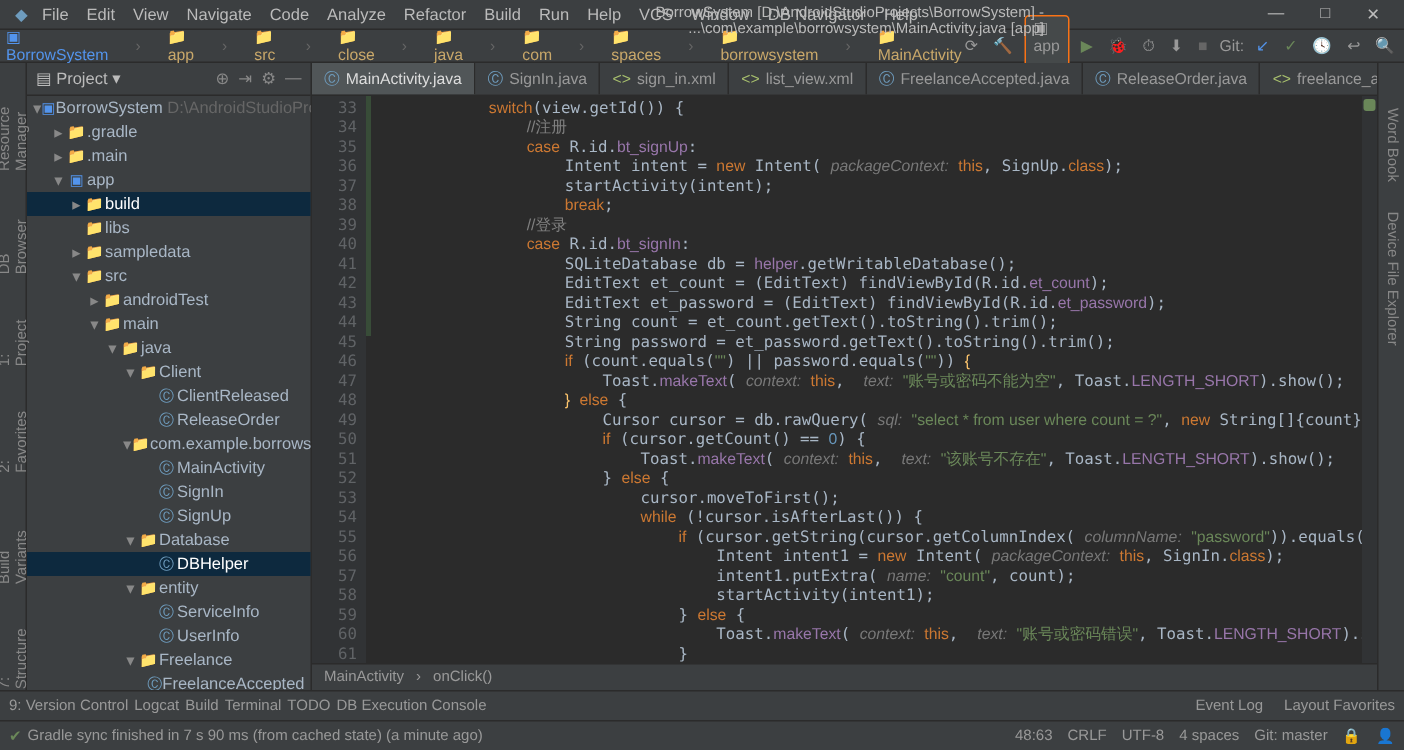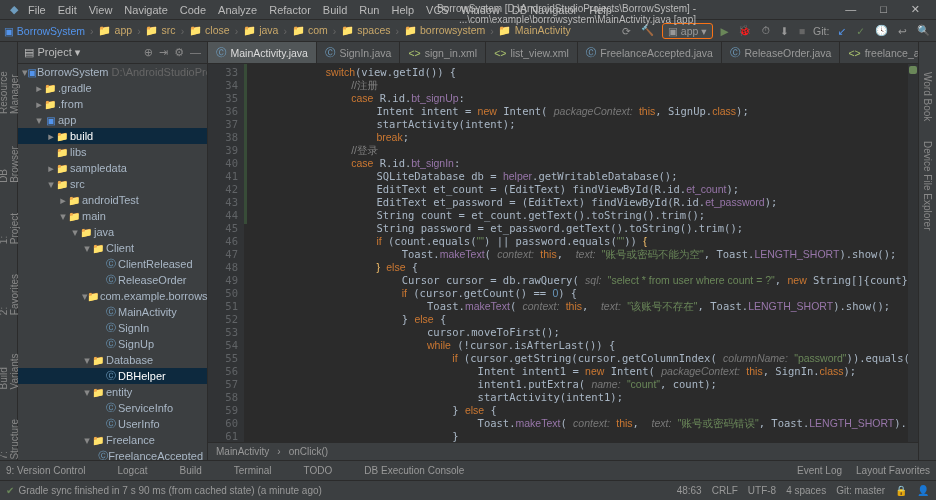--- a/index.html
+++ b/index.html
@@ -3,21 +3,21 @@
 <meta charset="utf-8">
 <style>
 * { margin: 0; padding: 0; box-sizing: border-box; font-family: "Segoe UI", Arial, sans-serif; }
 body { width: 936px; height: 500px; background: #2b2b2b; color: #a9b7c6; font-size: 11px; overflow: hidden; position: relative; }
 .menubar { height: 20px; background: #3c3f41; display: flex; align-items: center; padding: 0 4px; border-bottom: 1px solid #2b2b2b; }
 .menubar .logo { width: 14px; height: 14px; color: #6e9cbe; margin-right:4px;}
 .menubar span { padding: 0 6px; color: #bbb; cursor: pointer; }
 .menubar .wctl { margin-left: auto; display: flex; gap: 12px; padding-right: 6px; color:#999;}
 .titlebar { font-size: 10px; color: #888; position:absolute; top:3px; left:50%; transform:translateX(-50%);text-align:right;}
 .navbar { height: 22px; background: #3c3f41; display: flex; align-items: center; padding: 0 4px; border-bottom: 1px solid #2b2b2b; font-size: 10.5px;}
-.navbar .crumb { color:#999; display:flex; align-items:center; gap:3px;}
+.navbar .crumb { color:#999; display:flex; align-items:center; gap:16px;}
 .navbar .crumb .sep { color:#666; margin: 0 2px;}
 .navbar .right { margin-left:auto; display:flex; align-items:center; gap:6px; color:#999;}
 .navbar .right .icbtn{ padding:0 2px;}
 .navbar .fld{color:#c9a86a;}
 .navbar .app-drop{ border:1px solid #f97316; padding:1px 5px; border-radius:3px; background:#45494a;}
 .main { display:flex; height: 418px; }
 .left-rail { width:18px; background:#3c3f41; border-right:1px solid #2b2b2b; display:flex; flex-direction:column; align-items:center; gap:30px; padding-top:10px; color:#888;}
 .left-rail .v { writing-mode: vertical-rl; transform: rotate(180deg); font-size:10px; cursor:pointer;}
 .right-rail { width:18px; background:#3c3f41; border-left:1px solid #2b2b2b; display:flex; flex-direction:column; align-items:center; gap:20px; padding-top:30px;}
 .right-rail .v { writing-mode: vertical-rl; font-size:10px; color:#888; cursor:pointer;}
@@ -35,21 +35,21 @@
 .tabs { height:22px; background:#3c3f41; display:flex; align-items:flex-end; border-bottom:1px solid #2b2b2b; overflow:hidden;}
 .tab { height:21px; padding:3px 8px; background:#3c3f41; color:#999; display:flex; align-items:center; gap:4px; border-right:1px solid #2b2b2b; cursor:pointer; font-size:10.5px;}
 .tab.active { background:#515658; color:#ddd;}
 .code-area { flex:1; display:flex; overflow:hidden; position:relative;}
 .gutter { width:36px; background:#313335; color:#606366; text-align:right; padding:2px 6px 2px 0; font-family:Consolas,monospace; font-size:10.5px; line-height:13px;}
 .code { flex:1; font-family:Consolas,monospace; font-size:10.5px; line-height:13px; padding:2px 0 2px 6px; white-space:pre; overflow:auto; color:#a9b7c6;}
 .code .kw{color:#cc7832;} .code .str{color:#6a8759;} .code .cmt{color:#808080;} .code .fld{color:#9876aa;} .code .mth{color:#ffc66d;} .code .ann{color:#787878; font-style:italic;} .code .num{color:#6897bb;}
 .code-crumb{ height:18px; background:#3c3f41; border-top:1px solid #2b2b2b; display:flex; align-items:center; padding:0 8px; font-size:10px; color:#999; gap:8px;}
 .error-stripe{position:absolute; right:0; top:0; width:10px; height:100%; background:#313335;}
 .error-stripe .ok{position:absolute; top:2px; right:1px; width:8px; height:8px; background:#6a8759; border-radius:2px;}
-.bottom-tools{ height:20px; background:#3c3f41; border-top:1px solid #2b2b2b; display:flex; align-items:center; padding:0 6px; gap:32px; font-size:10px; color:#999;}
+.bottom-tools{ height:20px; background:#3c3f41; border-top:1px solid #2b2b2b; display:flex; align-items:center; padding:0 6px; gap:4px; font-size:10px; color:#999;}
 .bottom-tools .r{margin-left:auto; display:flex; gap:14px;}
 .statusbar{ height:20px; background:#3c3f41; border-top:1px solid #2b2b2b; display:flex; align-items:center; padding:0 6px; font-size:10px; color:#999;}
 .statusbar .stat-ic{color:#6a8759; margin-right:4px;}
 .statusbar .r{margin-left:auto; display:flex; gap:10px; align-items:center;}
 .statusbar .lock{color:#888;}
 .green-strip{position:absolute; left:36px; top:0; width:3px; height:160px; background:#384c38;}
 </style>
 </head>
 <body>
 
@@ -141,21 +141,21 @@
           <span class="lbl">BorrowSystem<span style="color:#666"> D:\AndroidStudioProjects\B</span></span>
         </div>
         <div class="node " style="padding-left:16px">
           <span class="arr">▸</span>
           <span class="ic grd-ic">📁</span>
           <span class="lbl">.gradle</span>
         </div>
         <div class="node " style="padding-left:16px">
           <span class="arr">▸</span>
           <span class="ic fld-ic">📁</span>
-          <span class="lbl">.from</span>
+          <span class="lbl">.main</span>
         </div>
         <div class="node " style="padding-left:16px">
           <span class="arr">▾</span>
           <span class="ic mod-ic">▣</span>
           <span class="lbl">app</span>
         </div>
         <div class="node sel" style="padding-left:28px">
           <span class="arr">▸</span>
           <span class="ic grd-ic">📁</span>
           <span class="lbl">build</span>

